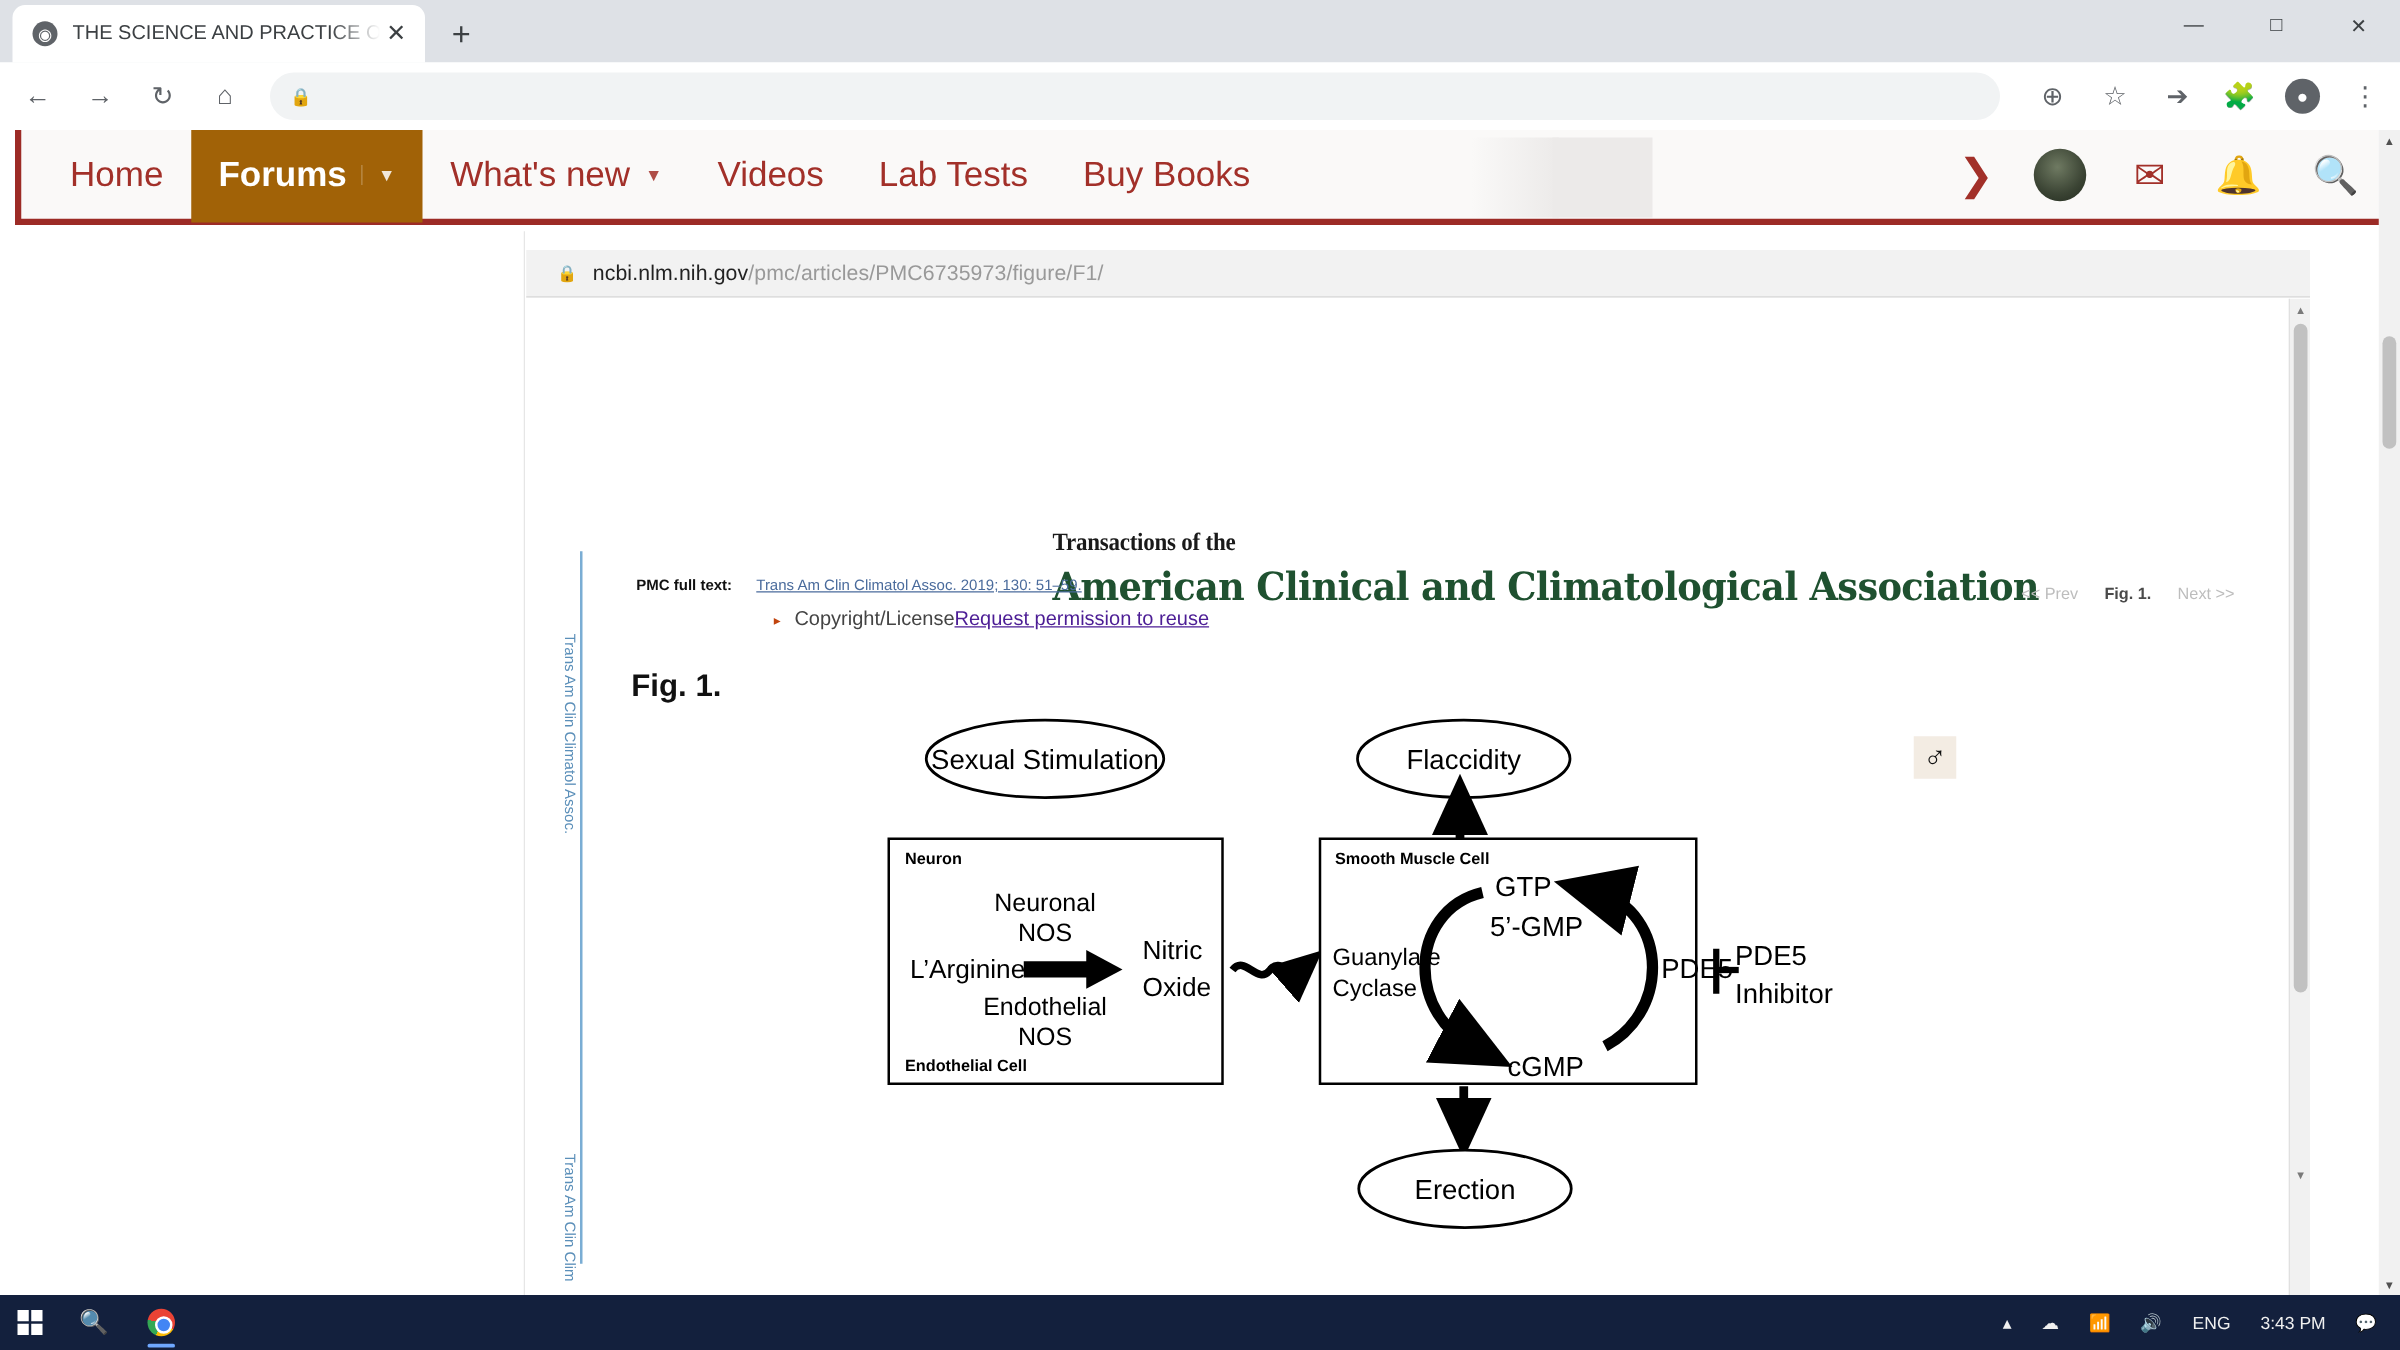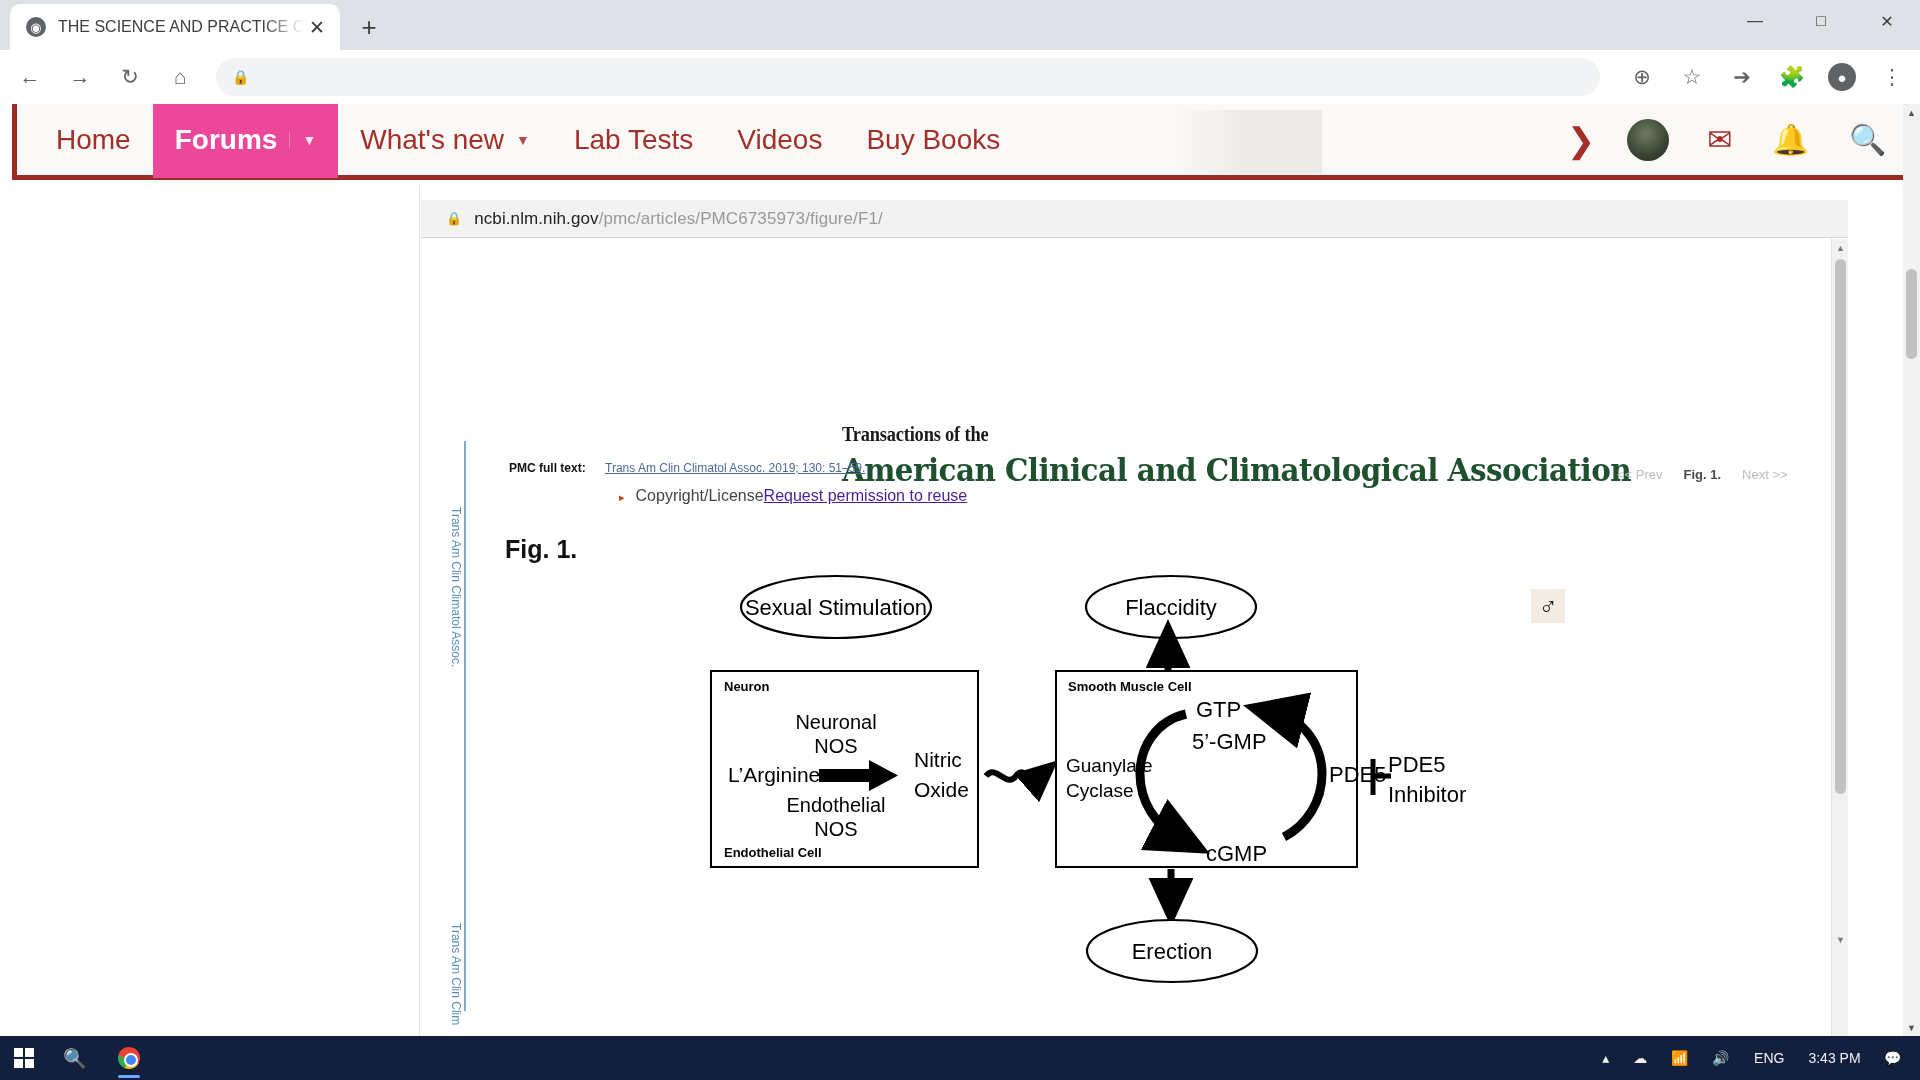--- a/index.html
+++ b/index.html
@@ -88,21 +88,21 @@
   }
   .site-nav .leftbar {
     position:absolute; left:0; top:0; bottom:-5px; width:5px; background:#9c2b26;
   }
   .nav-item {
     font-size: 28px; color: #a23029; padding: 0 22px; height: 76px;
     display: flex; align-items: center; cursor: pointer; white-space: nowrap;
   }
   .nav-item.first { margin-left: 22px; }
   .nav-item.active {
-    background: #ec4899; color: #ffffff; font-weight: bold;
+    background: #a16207; color: #ffffff; font-weight: bold;
   }
   .nav-caret {
     font-size: 14px; margin-left: 12px; opacity: .85;
   }
   .nav-item.active .nav-caret { border-left: 1px solid rgba(255,255,255,.35); padding-left: 12px; }
   .nav-scroll-arrow {
     font-size: 34px; color: #a23029; padding: 0 14px; cursor: pointer;
   }
   .nav-avatar {
     width: 42px; height: 42px; border-radius: 50%;
@@ -284,25 +284,25 @@
         <span>Forums</span>
         <span class="nav-caret">▼</span>
       </div>
 
       <div class="nav-item">
         <span>What's new</span>
         <span class="nav-caret">▼</span>
       </div>
 
       <div class="nav-item">
+        <span>Videos</span>
+      </div>
+
+      <div class="nav-item">
         <span>Lab Tests</span>
-      </div>
-
-      <div class="nav-item">
-        <span>Videos</span>
       </div>
 
 
       <div class="nav-item">
         <span>Buy Books</span>
       </div>
 
       <div class="nav-rightgray"></div>
       <div class="nav-fade"></div>
 

